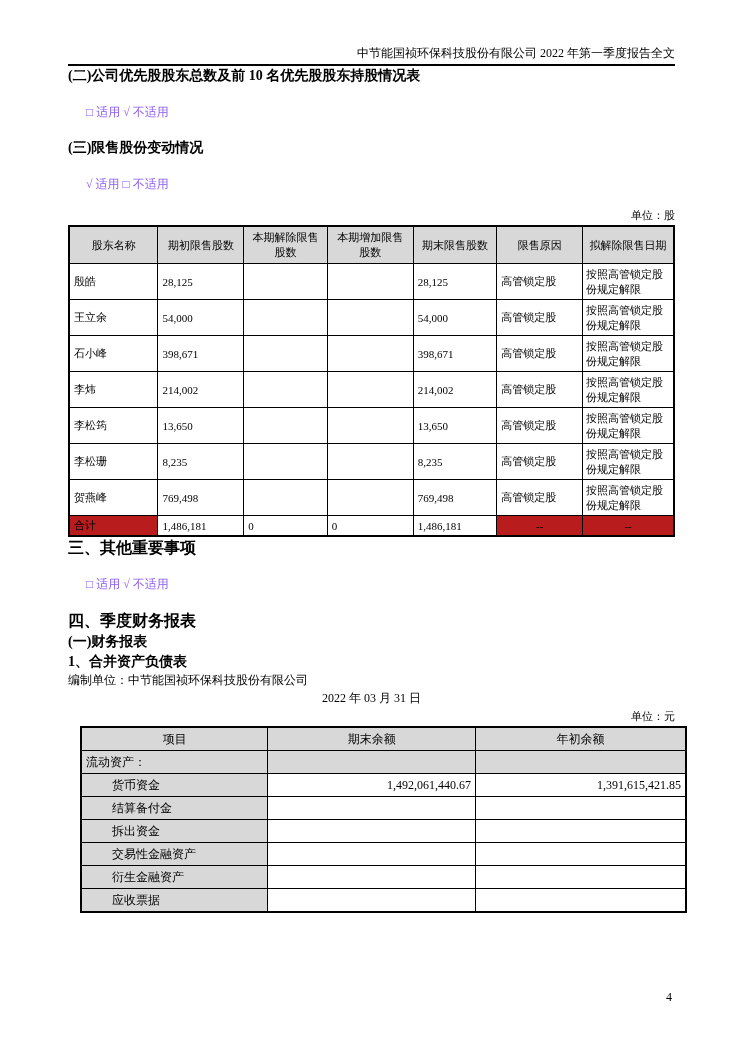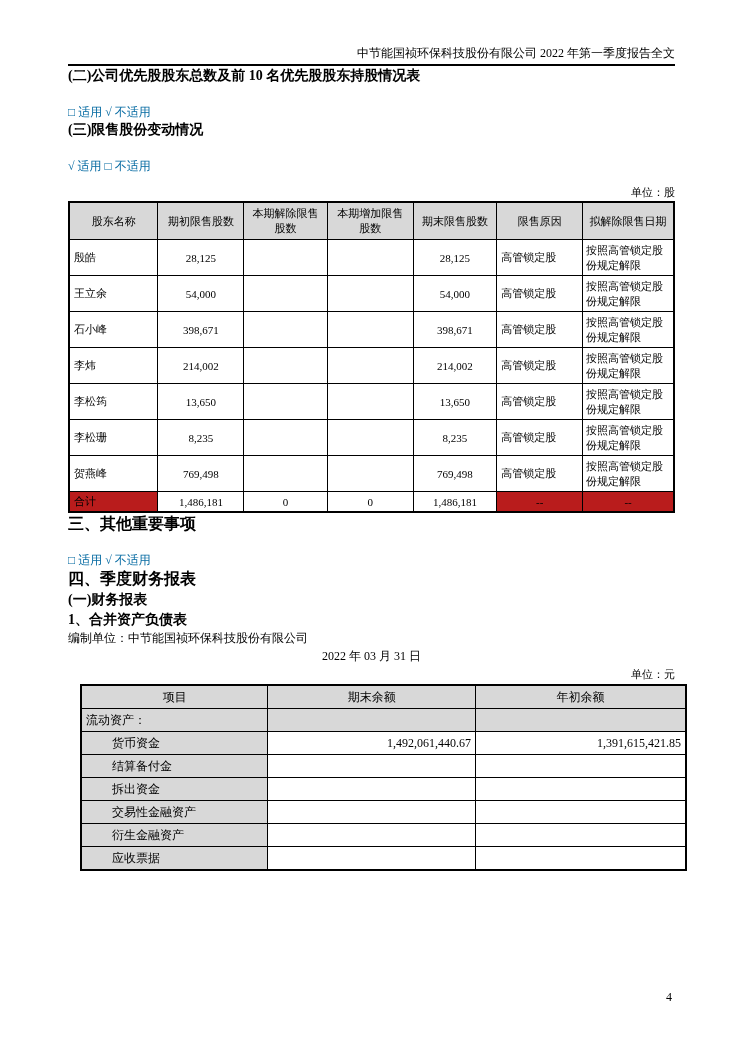--- a/index.html
+++ b/index.html
@@ -24,36 +24,36 @@
   }
   h2.sub-heading {
     font-size:14px; line-height:20px;
     font-weight:bold; margin:0;
   }
   h1.main-heading {
     font-size:16px; line-height:22px;
     font-weight:bold; margin:0;
   }
   .applicability {
-    font-size:12px; line-height:16px; margin:0;
-    color:#0369a1;
+    font-size:12px; line-height:16px; margin:18px;
+    color:#8b5cf6;
   }
   .unit-line {
     font-size:11px; line-height:13px;
     text-align:right;
   }
   .prepared-line { font-size:12px; line-height:16px; margin:0; }
   .date-line { font-size:12px; line-height:16px; margin:4px; text-align:center; }
 
   
   .mt-preferred   { margin-top:24px; }
   .mt-app1        { margin-top:18px; }
   .mt-restricted  { margin-top:16px; }
   .mt-app2        { margin-top:18px; }
-  .mt-unit-share  { margin-top:12px; }
+  .mt-unit-share  { margin-top:12px;font-family:Liberation Mono, monospace; }
   .mt-table1      { margin-top:2px; }
   .mt-other       { margin-top:20px; }
   .mt-app3        { margin-top:17px; }
   .mt-financial   { margin-top:15px; }
   .mt-statements  { margin-top:14px; }
   .mt-balance     { margin-top:15px; }
   .mt-prepared    { }
   .mt-date        { margin-top:2px; }
   .mt-unit-yuan   { margin-top:1px; }
   .mt-table2      { margin-top:3px;margin-left:12px; }
@@ -70,21 +70,21 @@
     vertical-align:middle;
     overflow:hidden;
   }
   .t1 th {
     background:#d8d8d8;
     text-align:center;
     height:34px;
     line-height:1.35;
   }
   .t1 td { height:33px; }
-  .t1 td.num { text-align:center; }
+  .t1 td.num { text-align:left; }
   .t1 td.txt { text-align:left; }
   .t1 td.date-cell { line-height:1.3; padding:1px 3px; }
   .t1 tr.total-row td { height:17px; }
   .t1 td.gray { background:#b91c1c; }
   .t1 td.dash { text-align:center; }
 
   
   .t2 { border:2px solid #000000; }
   .t2 th, .t2 td {
     border:1px solid #000000;

